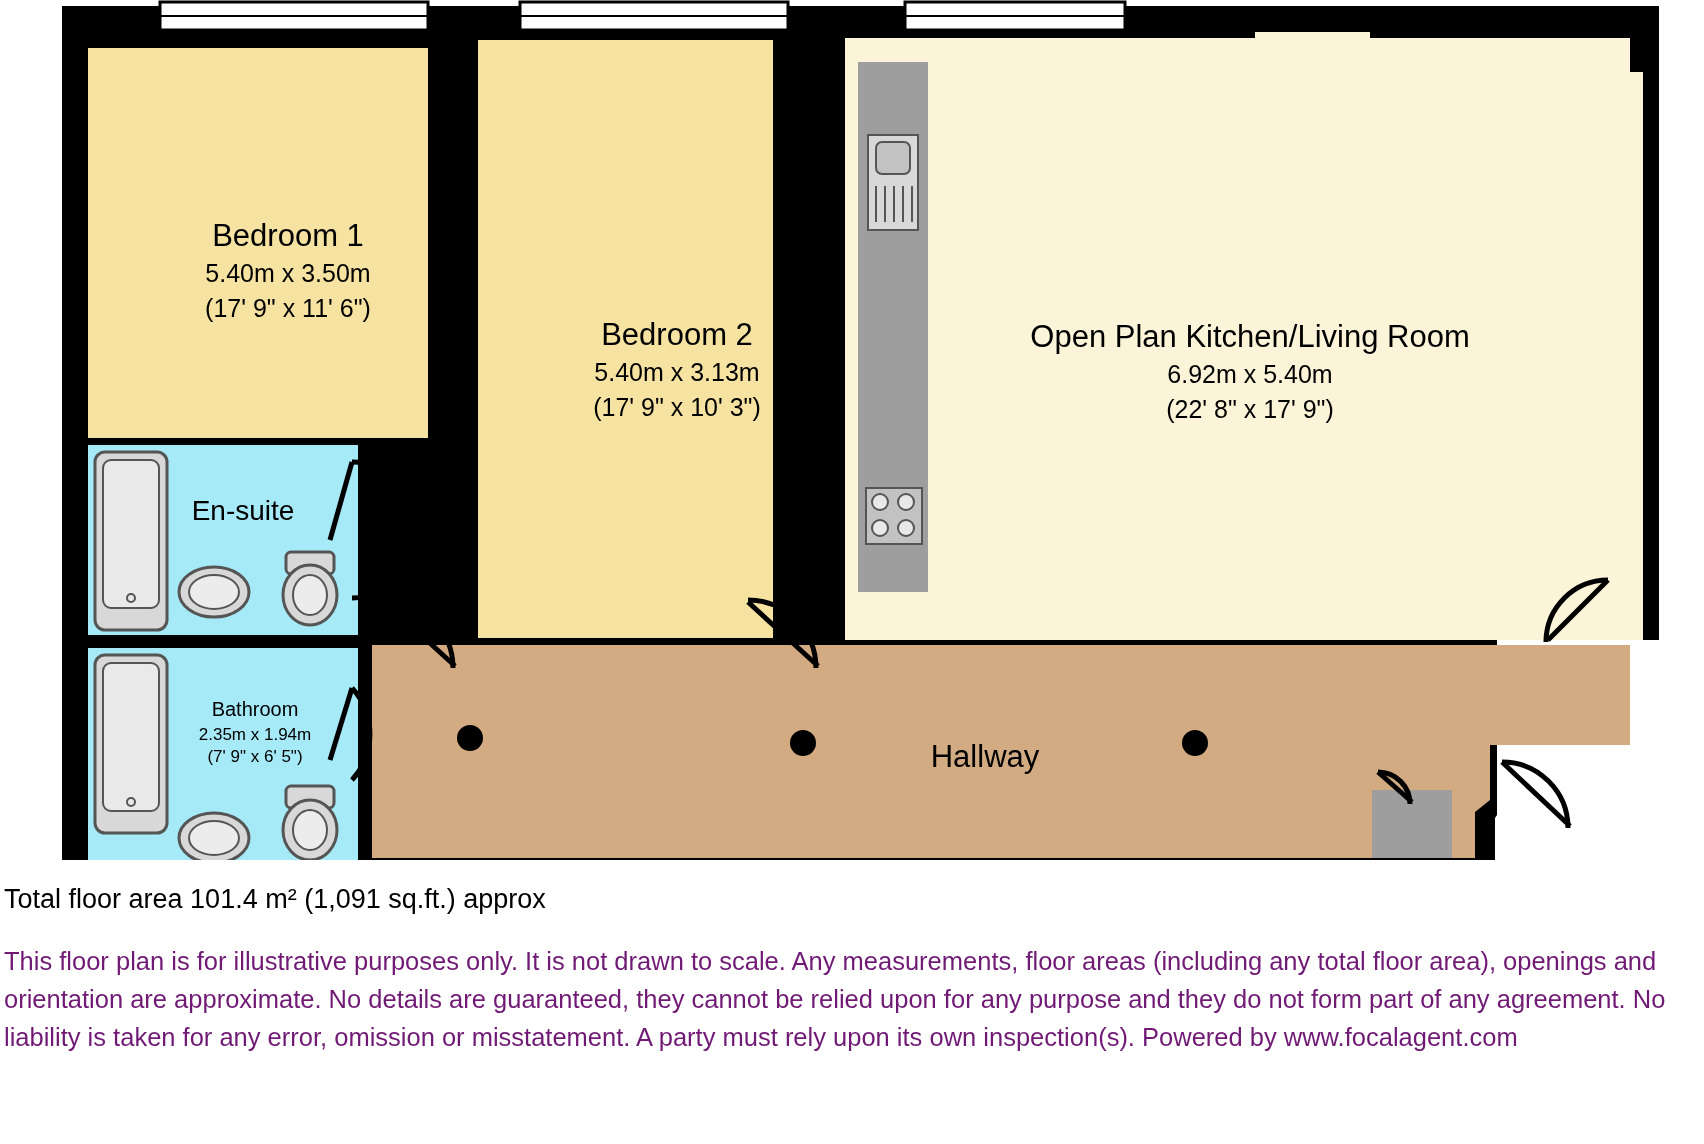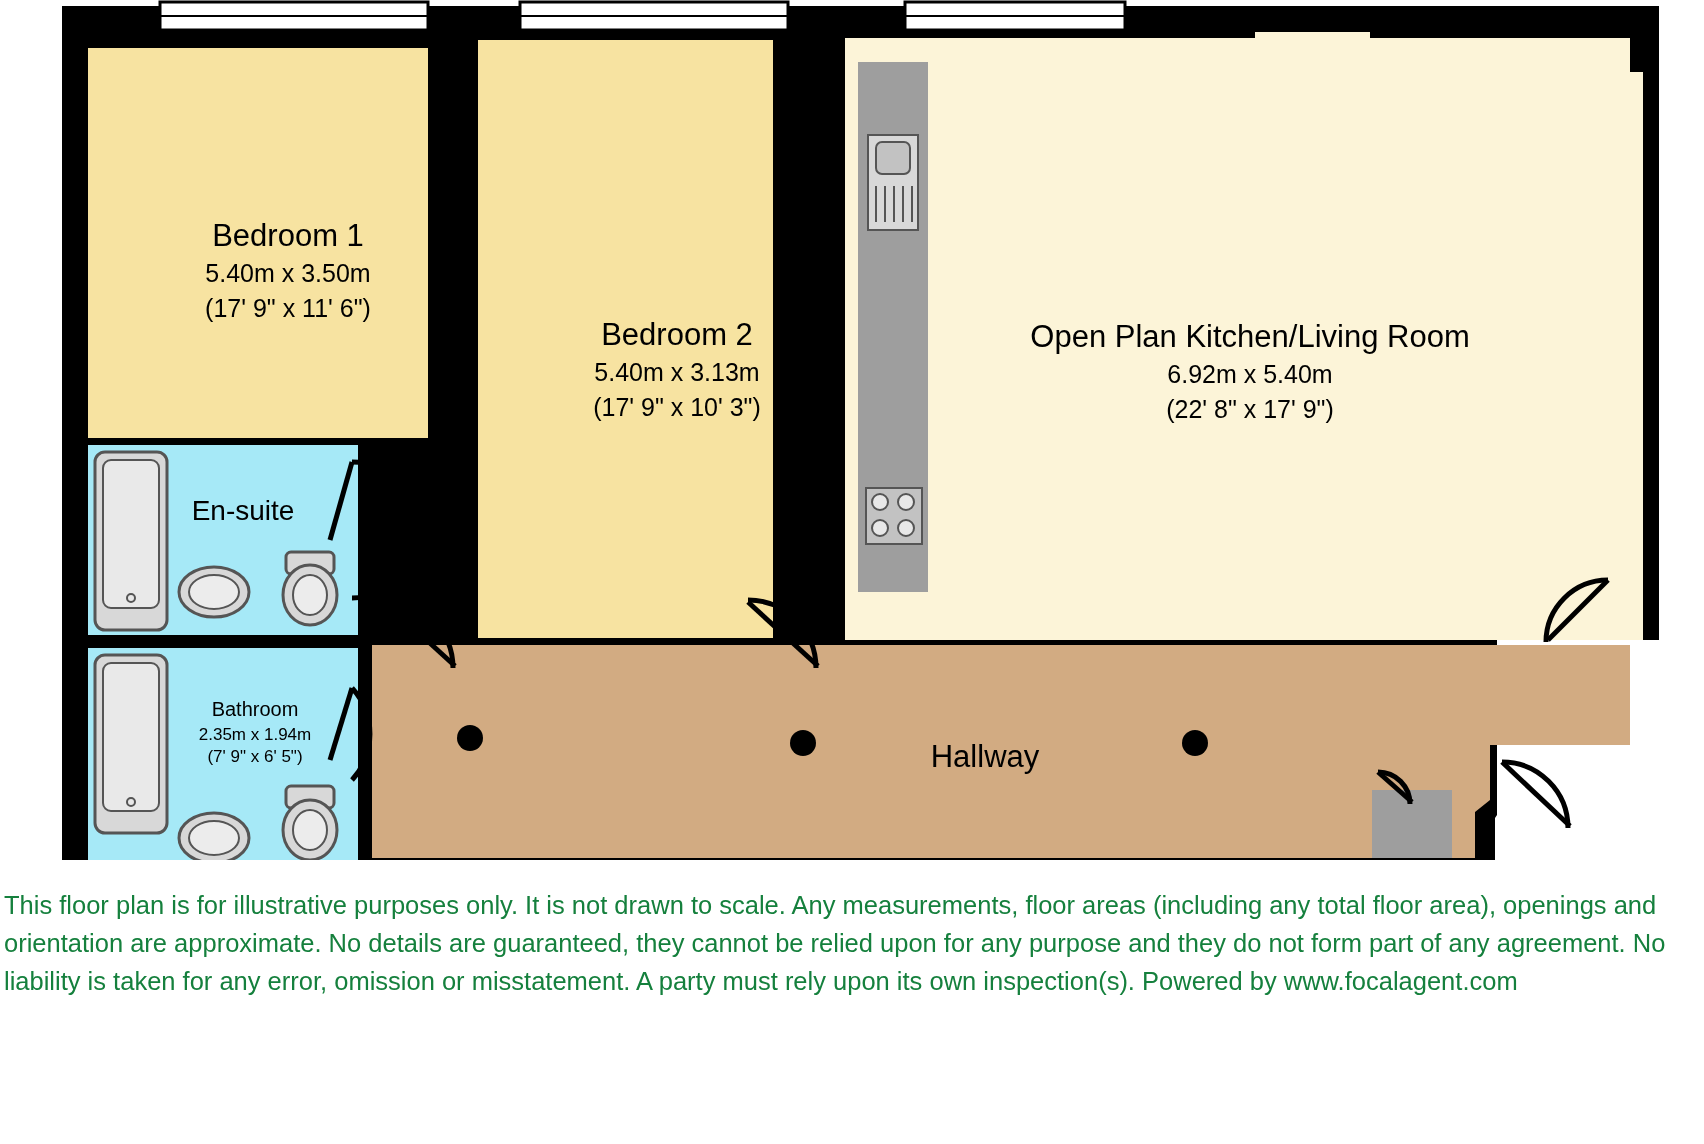--- a/index.html
+++ b/index.html
@@ -34,21 +34,21 @@
     font-size: 27px;
     line-height: 34px;
     margin: 22px 0 0 4px;
     color: #000;
   }
   .disclaimer {
     font-size: 25.5px;
     line-height: 38px;
     margin: 26px 0 0 4px;
     width: 1690px;
-    color: #15803d;
+    color: #701a75;
   }
   .room-label {
     text-anchor: middle;
     font-family: "Liberation Sans", sans-serif;
     fill: #000000;
   }
   .room-name-lg { font-size: 31px; }
   .room-dim-lg { font-size: 25px; }
   .room-name-md { font-size: 28px; }
   .room-name-sm { font-size: 20px; }
@@ -185,14 +185,15 @@
       <text class="room-label room-name-sm" x="255" y="716">Bathroom</text>
       <text class="room-label room-dim-sm" x="255" y="740">2.35m x 1.94m</text>
       <text class="room-label room-dim-sm" x="255" y="762">(7' 9" x 6' 5")</text>
 
       <text class="room-label room-name-lg" x="985" y="767">Hallway</text>
     </g>
   </svg>
 </div>
 
 <div class="footer">
+  <div class="total-area">Total floor area 101.4 m² (1,091 sq.ft.) approx</div>
   <div class="disclaimer">This floor plan is for illustrative purposes only. It is not drawn to scale. Any measurements, floor areas (including any total floor area), openings and orientation are approximate. No details are guaranteed, they cannot be relied upon for any purpose and they do not form part of any agreement. No liability is taken for any error, omission or misstatement. A party must rely upon its own inspection(s). Powered by www.focalagent.com</div>
 </div>
 
 </body></html>

